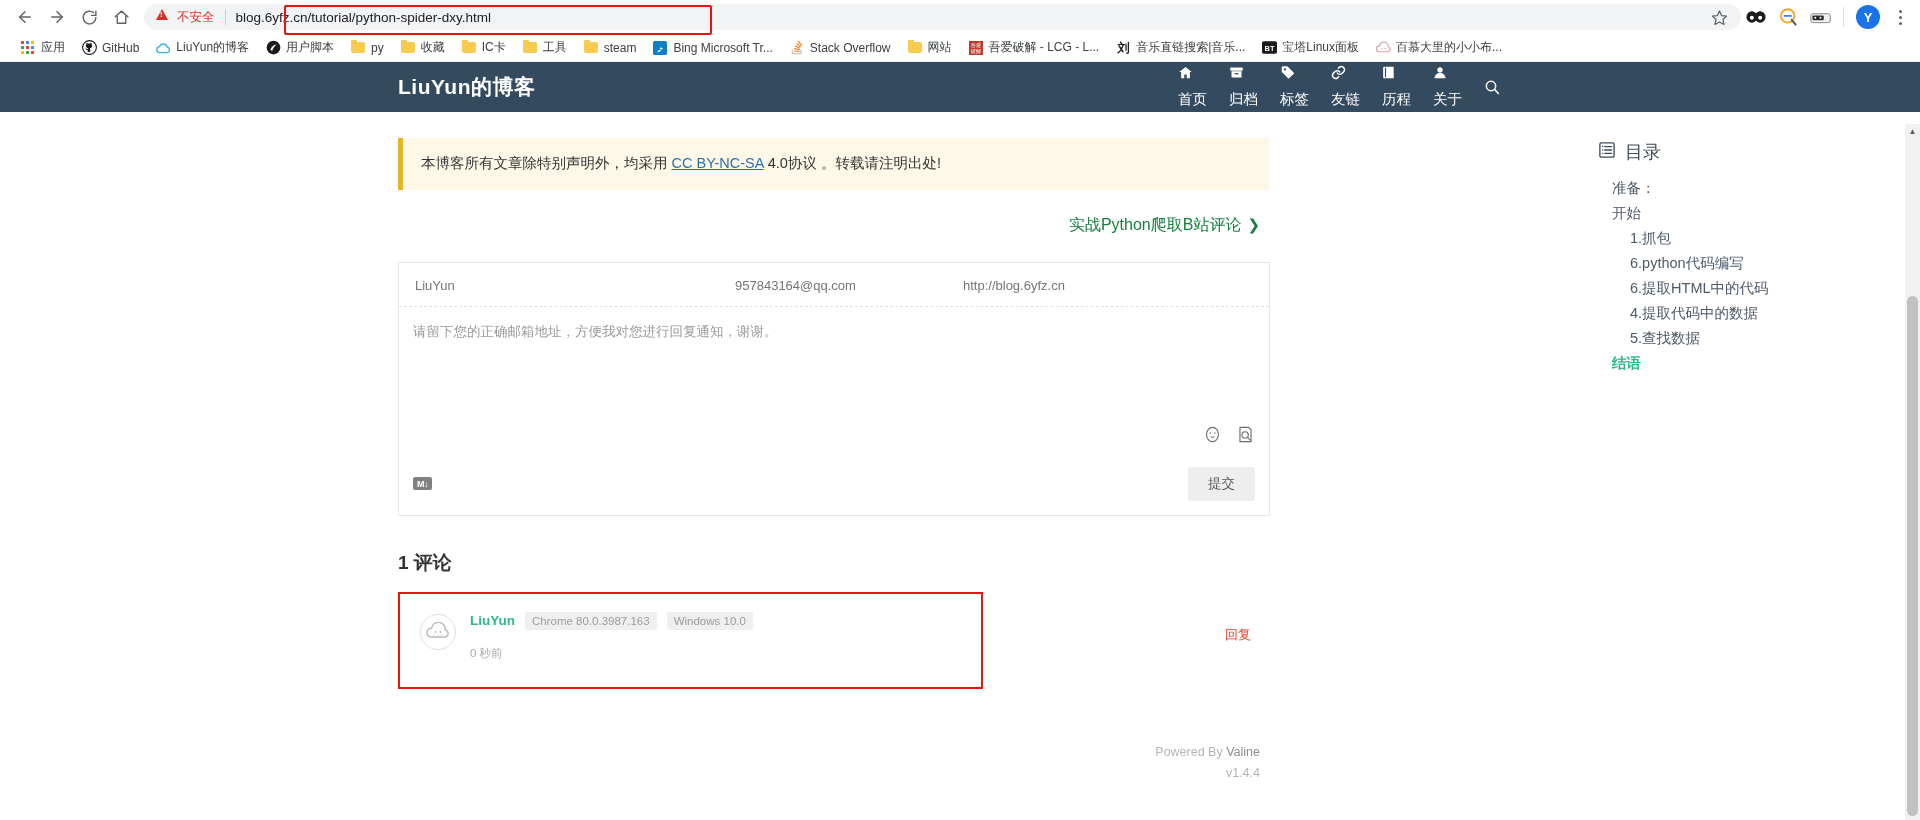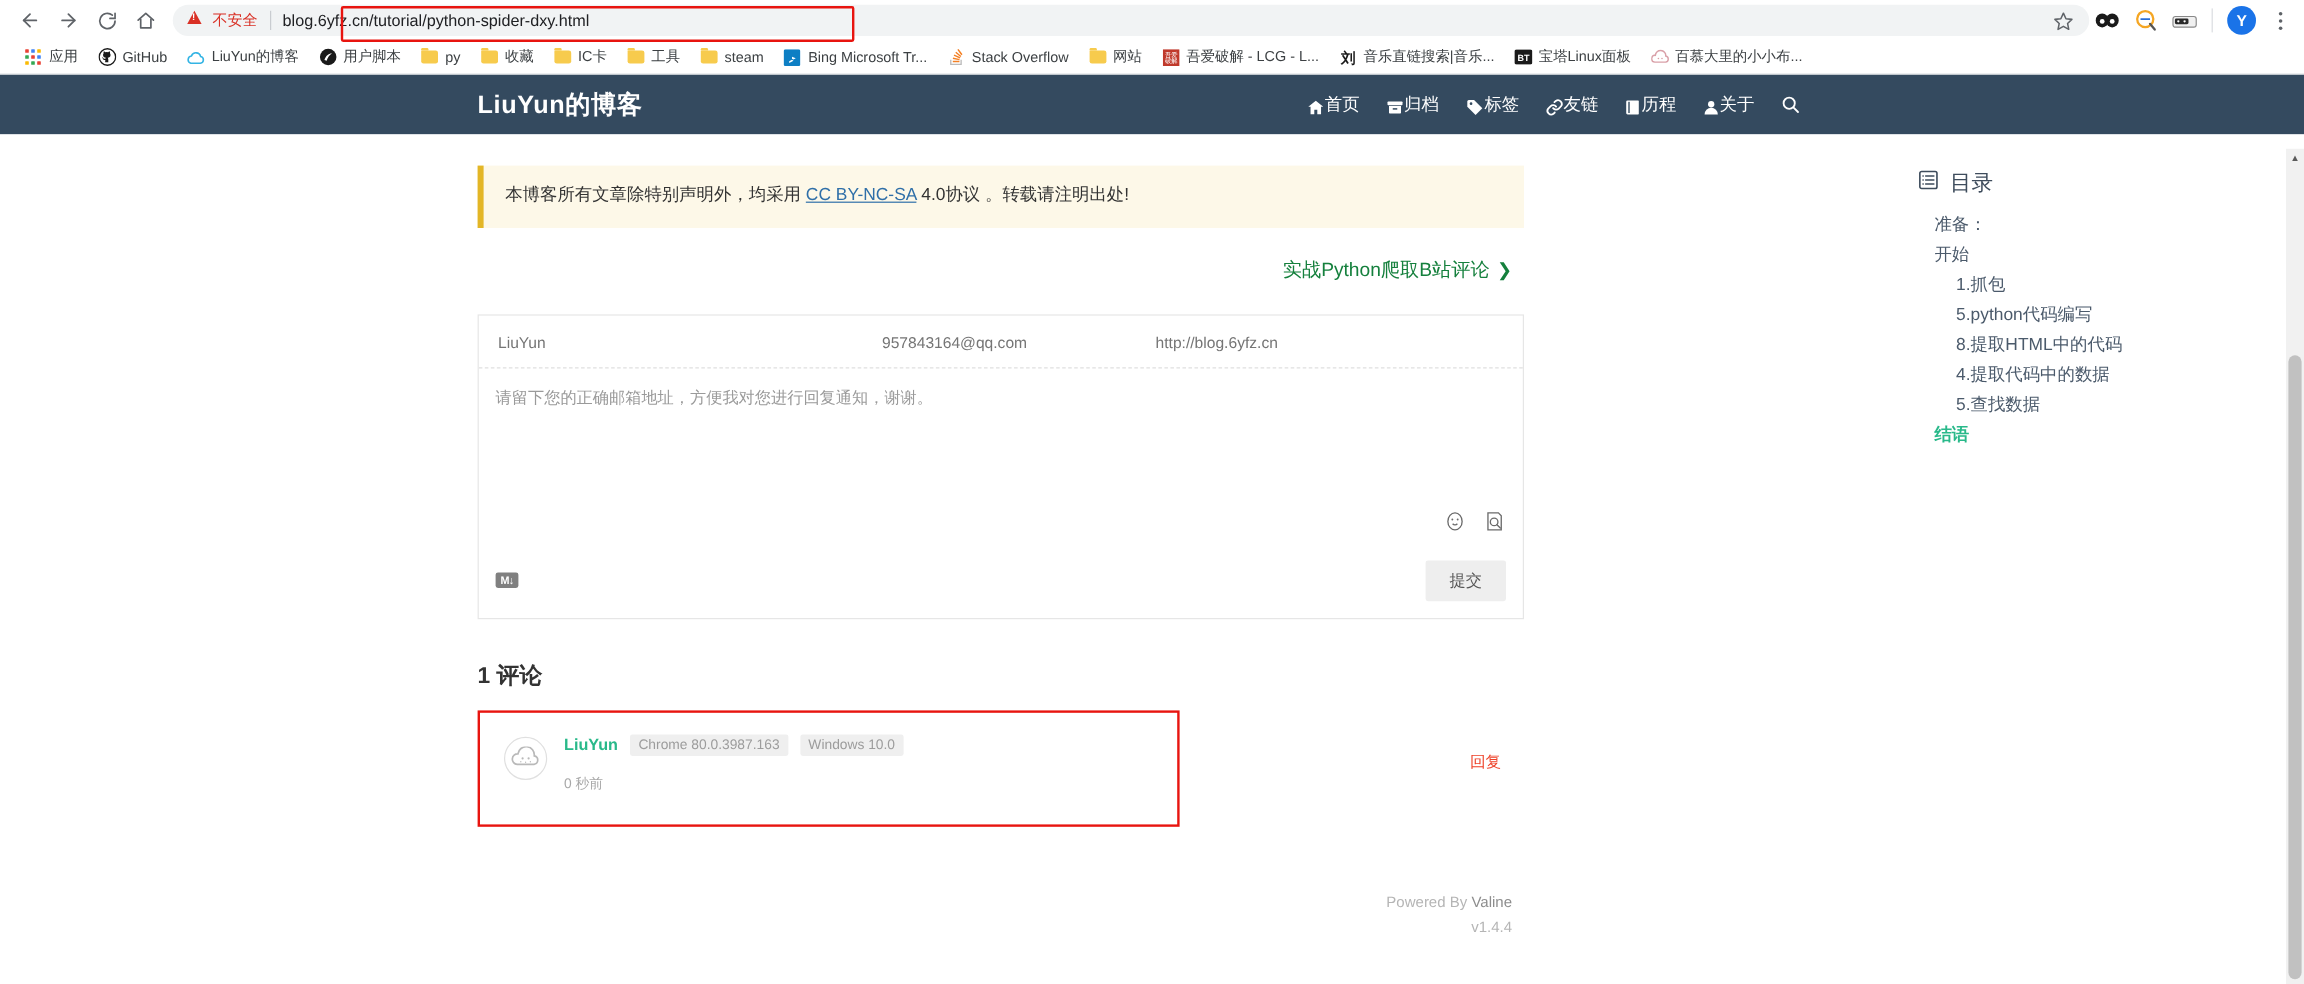--- a/index.html
+++ b/index.html
@@ -169,24 +169,25 @@
     letter-spacing: 0.5px;
   }
   .site-nav {
     position: absolute;
     right: 420px;
     display: flex;
     align-items: center;
     gap: 22px;
   }
   .nav-item {
-    display: flex; align-items: flex-end; gap: 0;
+    display: flex; align-items: flex-start; gap: 10px;
     color: #ffffff;
     font-size: 14.5px;
     white-space: nowrap;
+    flex-direction: column;
   }
   .nav-item svg { display:block; }
 
   .content-area {
     position: relative;
     height: 571px;
     background: #fff;
   }
   .main-col {
     position: absolute;
@@ -766,22 +767,22 @@
               <line x1="6" y1="12" x2="6.2" y2="12" stroke-linecap="round"></line>
               <line x1="6" y1="16.5" x2="6.2" y2="16.5" stroke-linecap="round"></line>
             </svg>
         </span>
         <span>目录</span>
       </div>
       <ul class="toc-list">
         <li>准备：</li>
         <li>开始</li>
         <li class="lvl2">1.抓包</li>
-        <li class="lvl2">5.python代码编写</li>
-        <li class="lvl2">8.提取HTML中的代码</li>
+        <li class="lvl2">6.python代码编写</li>
+        <li class="lvl2">6.提取HTML中的代码</li>
         <li class="lvl2">4.提取代码中的数据</li>
         <li class="lvl2">5.查找数据</li>
         <li class="active">结语</li>
       </ul>
     </div>
   </div>
 
   <div class="scrollbar">
     <div class="scroll-arrow" style="top:0">▲</div>
     <div class="thumb"></div>

